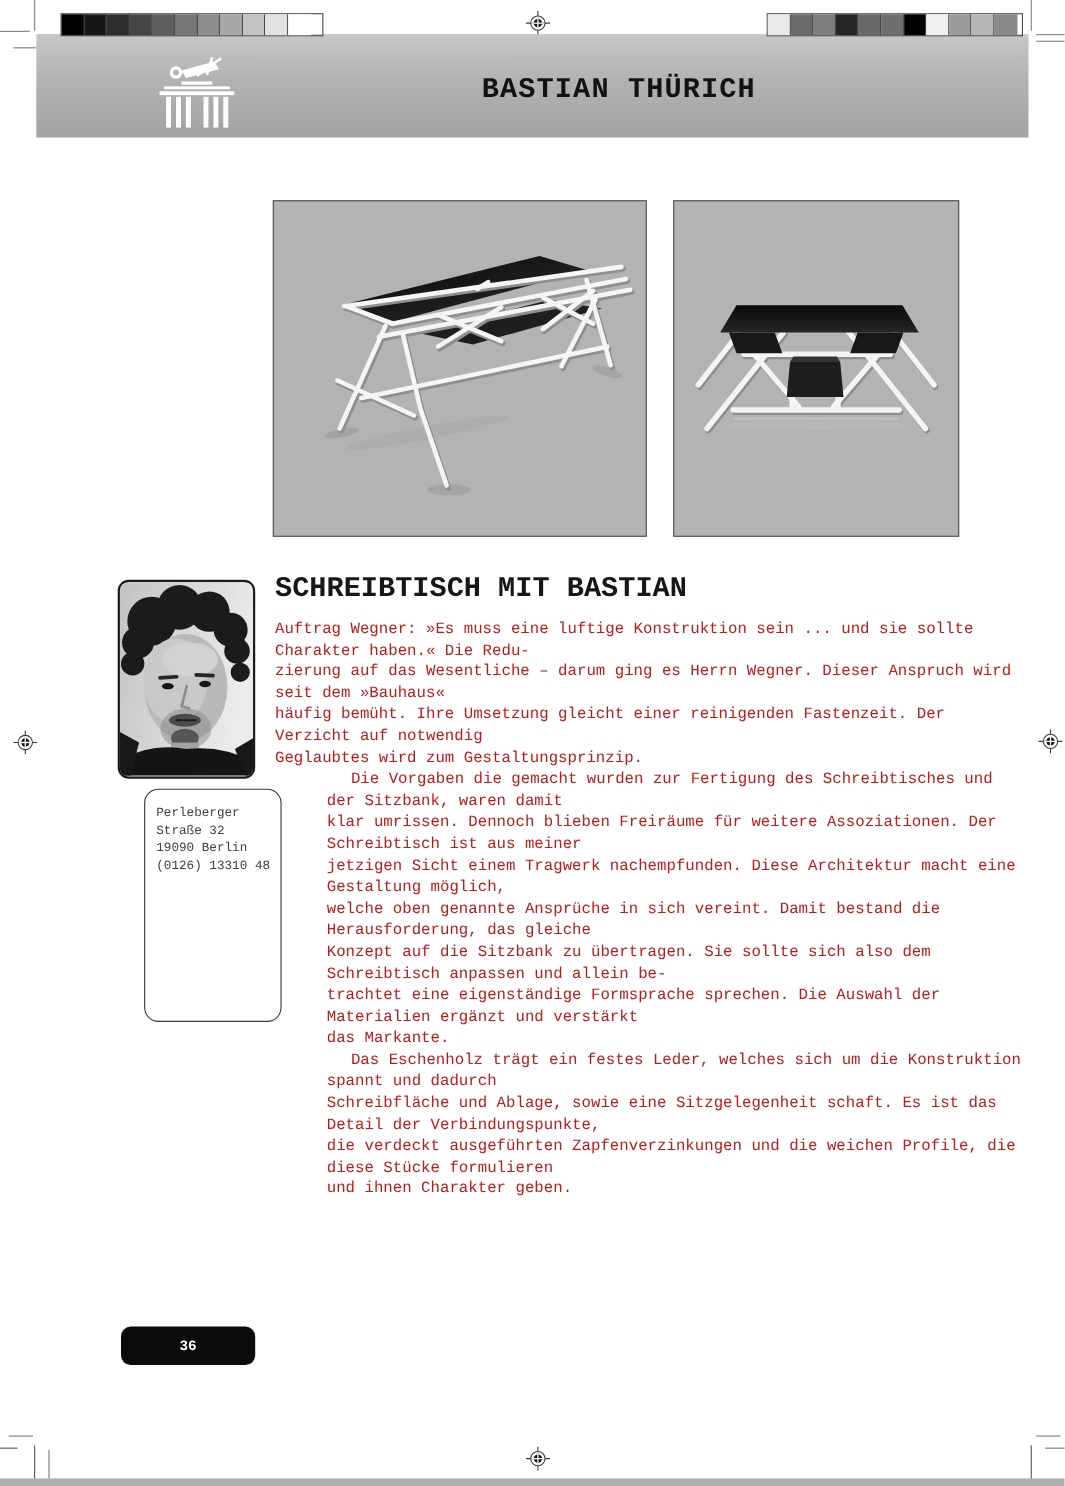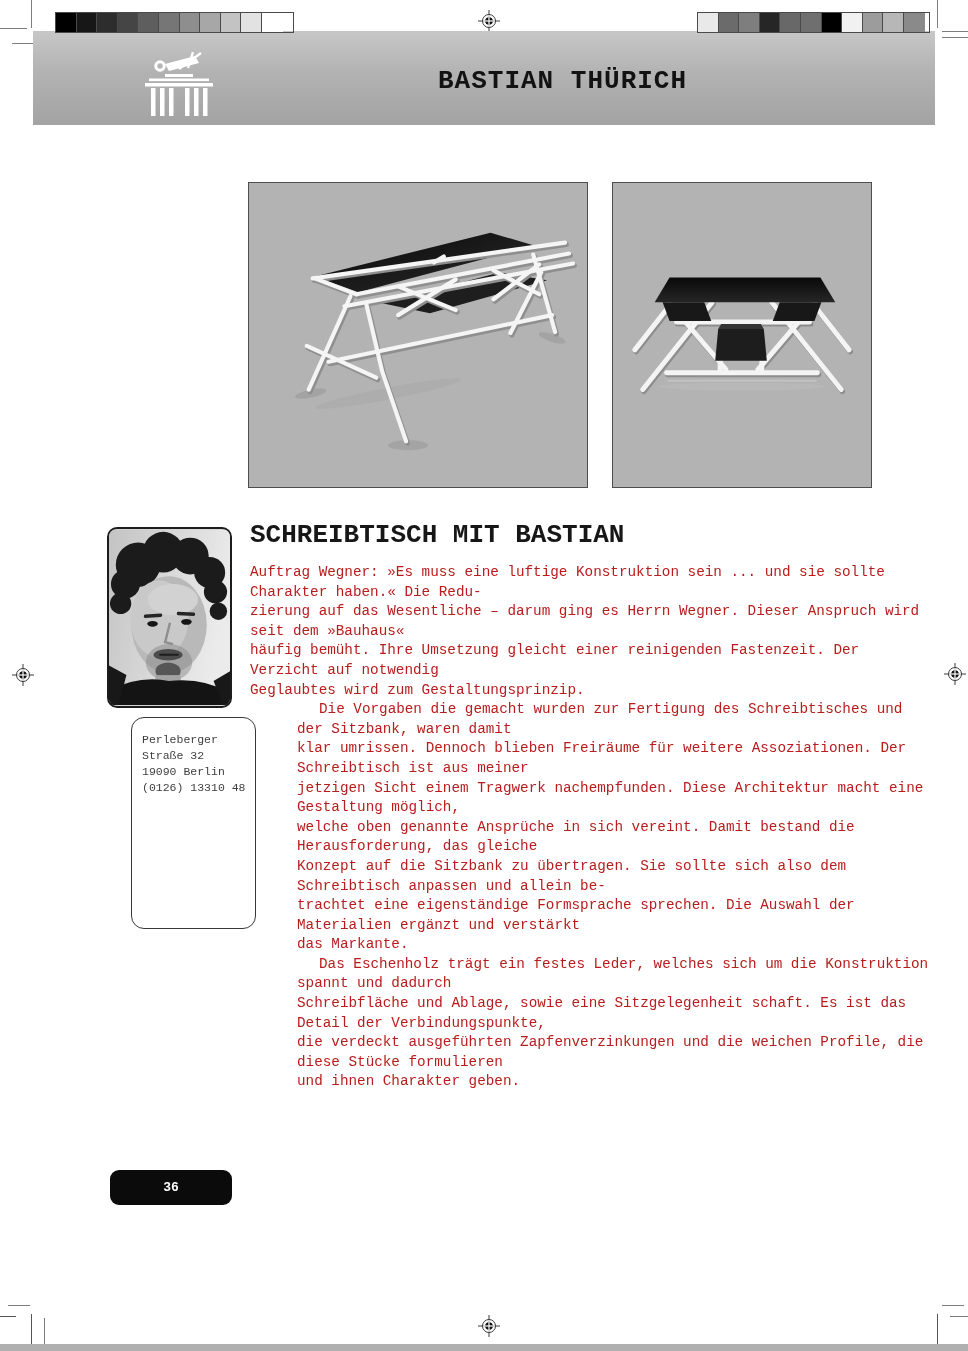--- a/index.html
+++ b/index.html
@@ -62,21 +62,21 @@
   }
   .article-body {
     position:absolute; left:250px; top:563px; width:685px;
     font-size:14.3px; line-height:19.6px; color:#b91c1c;
   }
   .article-body p { white-space:pre-line; margin:0; }
   .article-body p.indent { text-indent:22px;margin-left:47px; }
 
   
   .page-tab {
-    position:absolute; left:110px; top:1170px; width:122px; height:35px;
+    position:absolute; left:110px; top:1206px; width:122px; height:35px;
     background:#0b0b0b; border-radius:9px;
     display:flex; align-items:center; justify-content:center;
     color:#ffffff; font-size:13px; font-weight:bold;
   }
 </style>
 </head>
 <body>
 
 <div class="page">
 

